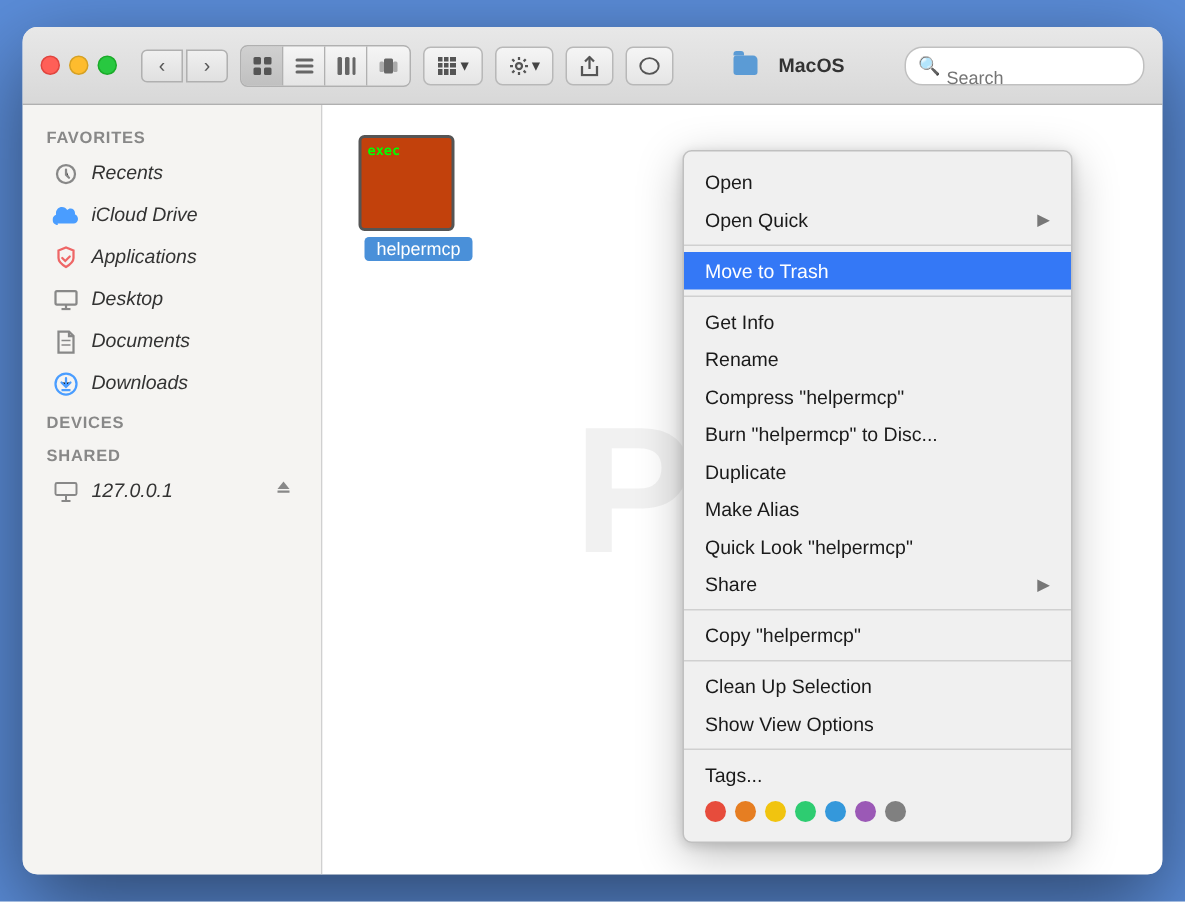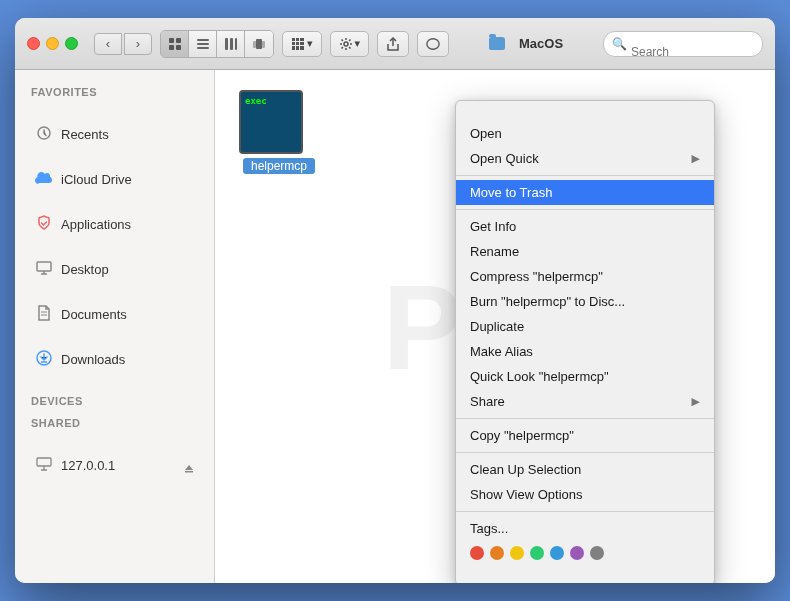--- a/index.html
+++ b/index.html
@@ -168,28 +168,29 @@
     .sidebar-section-label {
       font-size: 11px;
       font-weight: 700;
       color: #888;
       padding: 6px 16px 4px;
       text-transform: uppercase;
       letter-spacing: 0.5px;
     }
     .sidebar-item {
       display: flex;
-      align-items: flex-end;
+      align-items: flex-start;
       gap: 8px;
       padding: 5px 16px;
       cursor: pointer;
       font-size: 13px;
       color: #333;
       border-radius: 5px;
-      margin: 17px 4px;
+      margin: 0 4px;
+      font-style: italic;
     }
     .sidebar-icon {
       width: 18px;
       height: 18px;
       display: flex;
       align-items: center;
       justify-content: center;
       flex-shrink: 0;
     }
     
@@ -217,21 +218,21 @@
       left: 20px;
       display: flex;
       flex-direction: column;
       align-items: center;
       gap: 4px;
       width: 72px;
     }
     .file-icon {
       width: 64px;
       height: 64px;
-      background: #0c4a6e;
+      background: #c2410c;
       border: 2px solid #555;
       display: flex;
       align-items: flex-start;
       justify-content: flex-start;
       padding: 4px;
       border-radius: 4px;
       position: relative;
     }
     .exec-label {
       font-size: 9px;
@@ -252,21 +253,21 @@
     
     .context-menu {
       position: absolute;
       top: 30px;
       left: 240px;
       width: 260px;
       background: #f0f0f0;
       border: 1px solid #c0c0c0;
       border-radius: 6px;
       box-shadow: 0 8px 30px rgba(0,0,0,0.25), 0 2px 8px rgba(0,0,0,0.15);
-      padding: 20px 0;
+      padding: 8px 0;
       z-index: 100;
       font-size: 13px;
     }
     .ctx-item {
       display: flex;
       align-items: center;
       justify-content: space-between;
       padding: 5px 14px;
       cursor: pointer;
       color: #1a1a1a;

